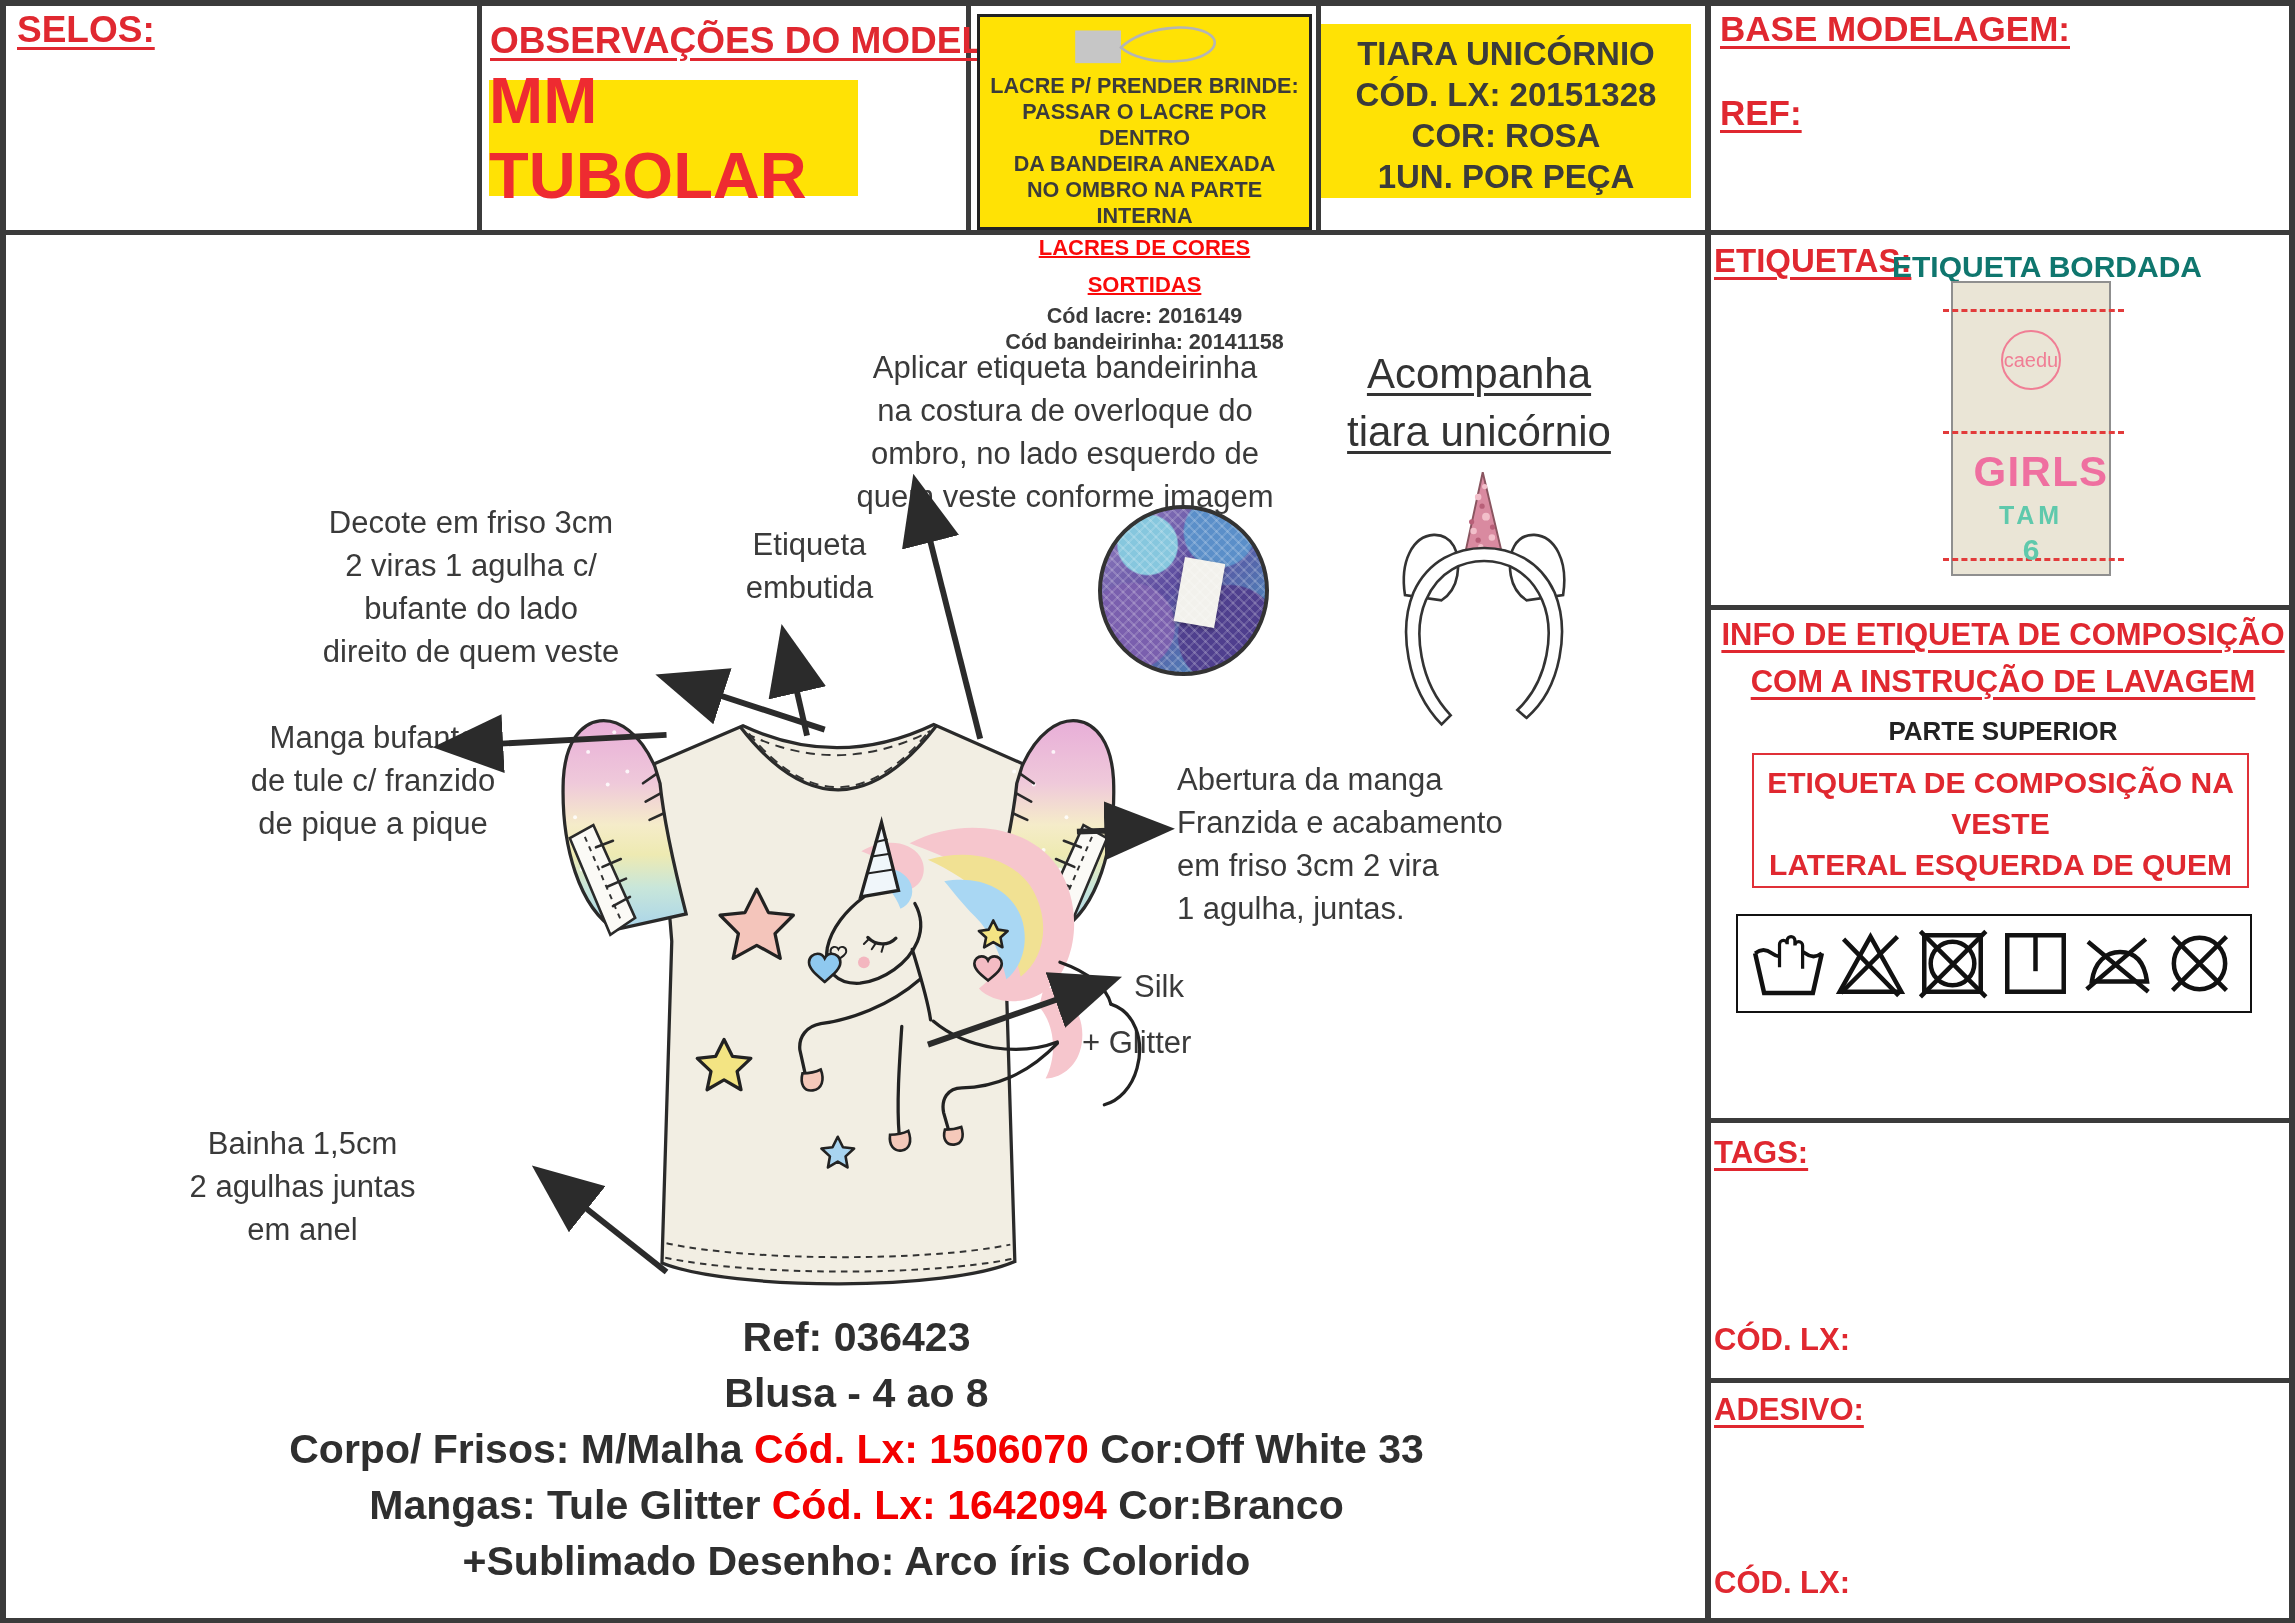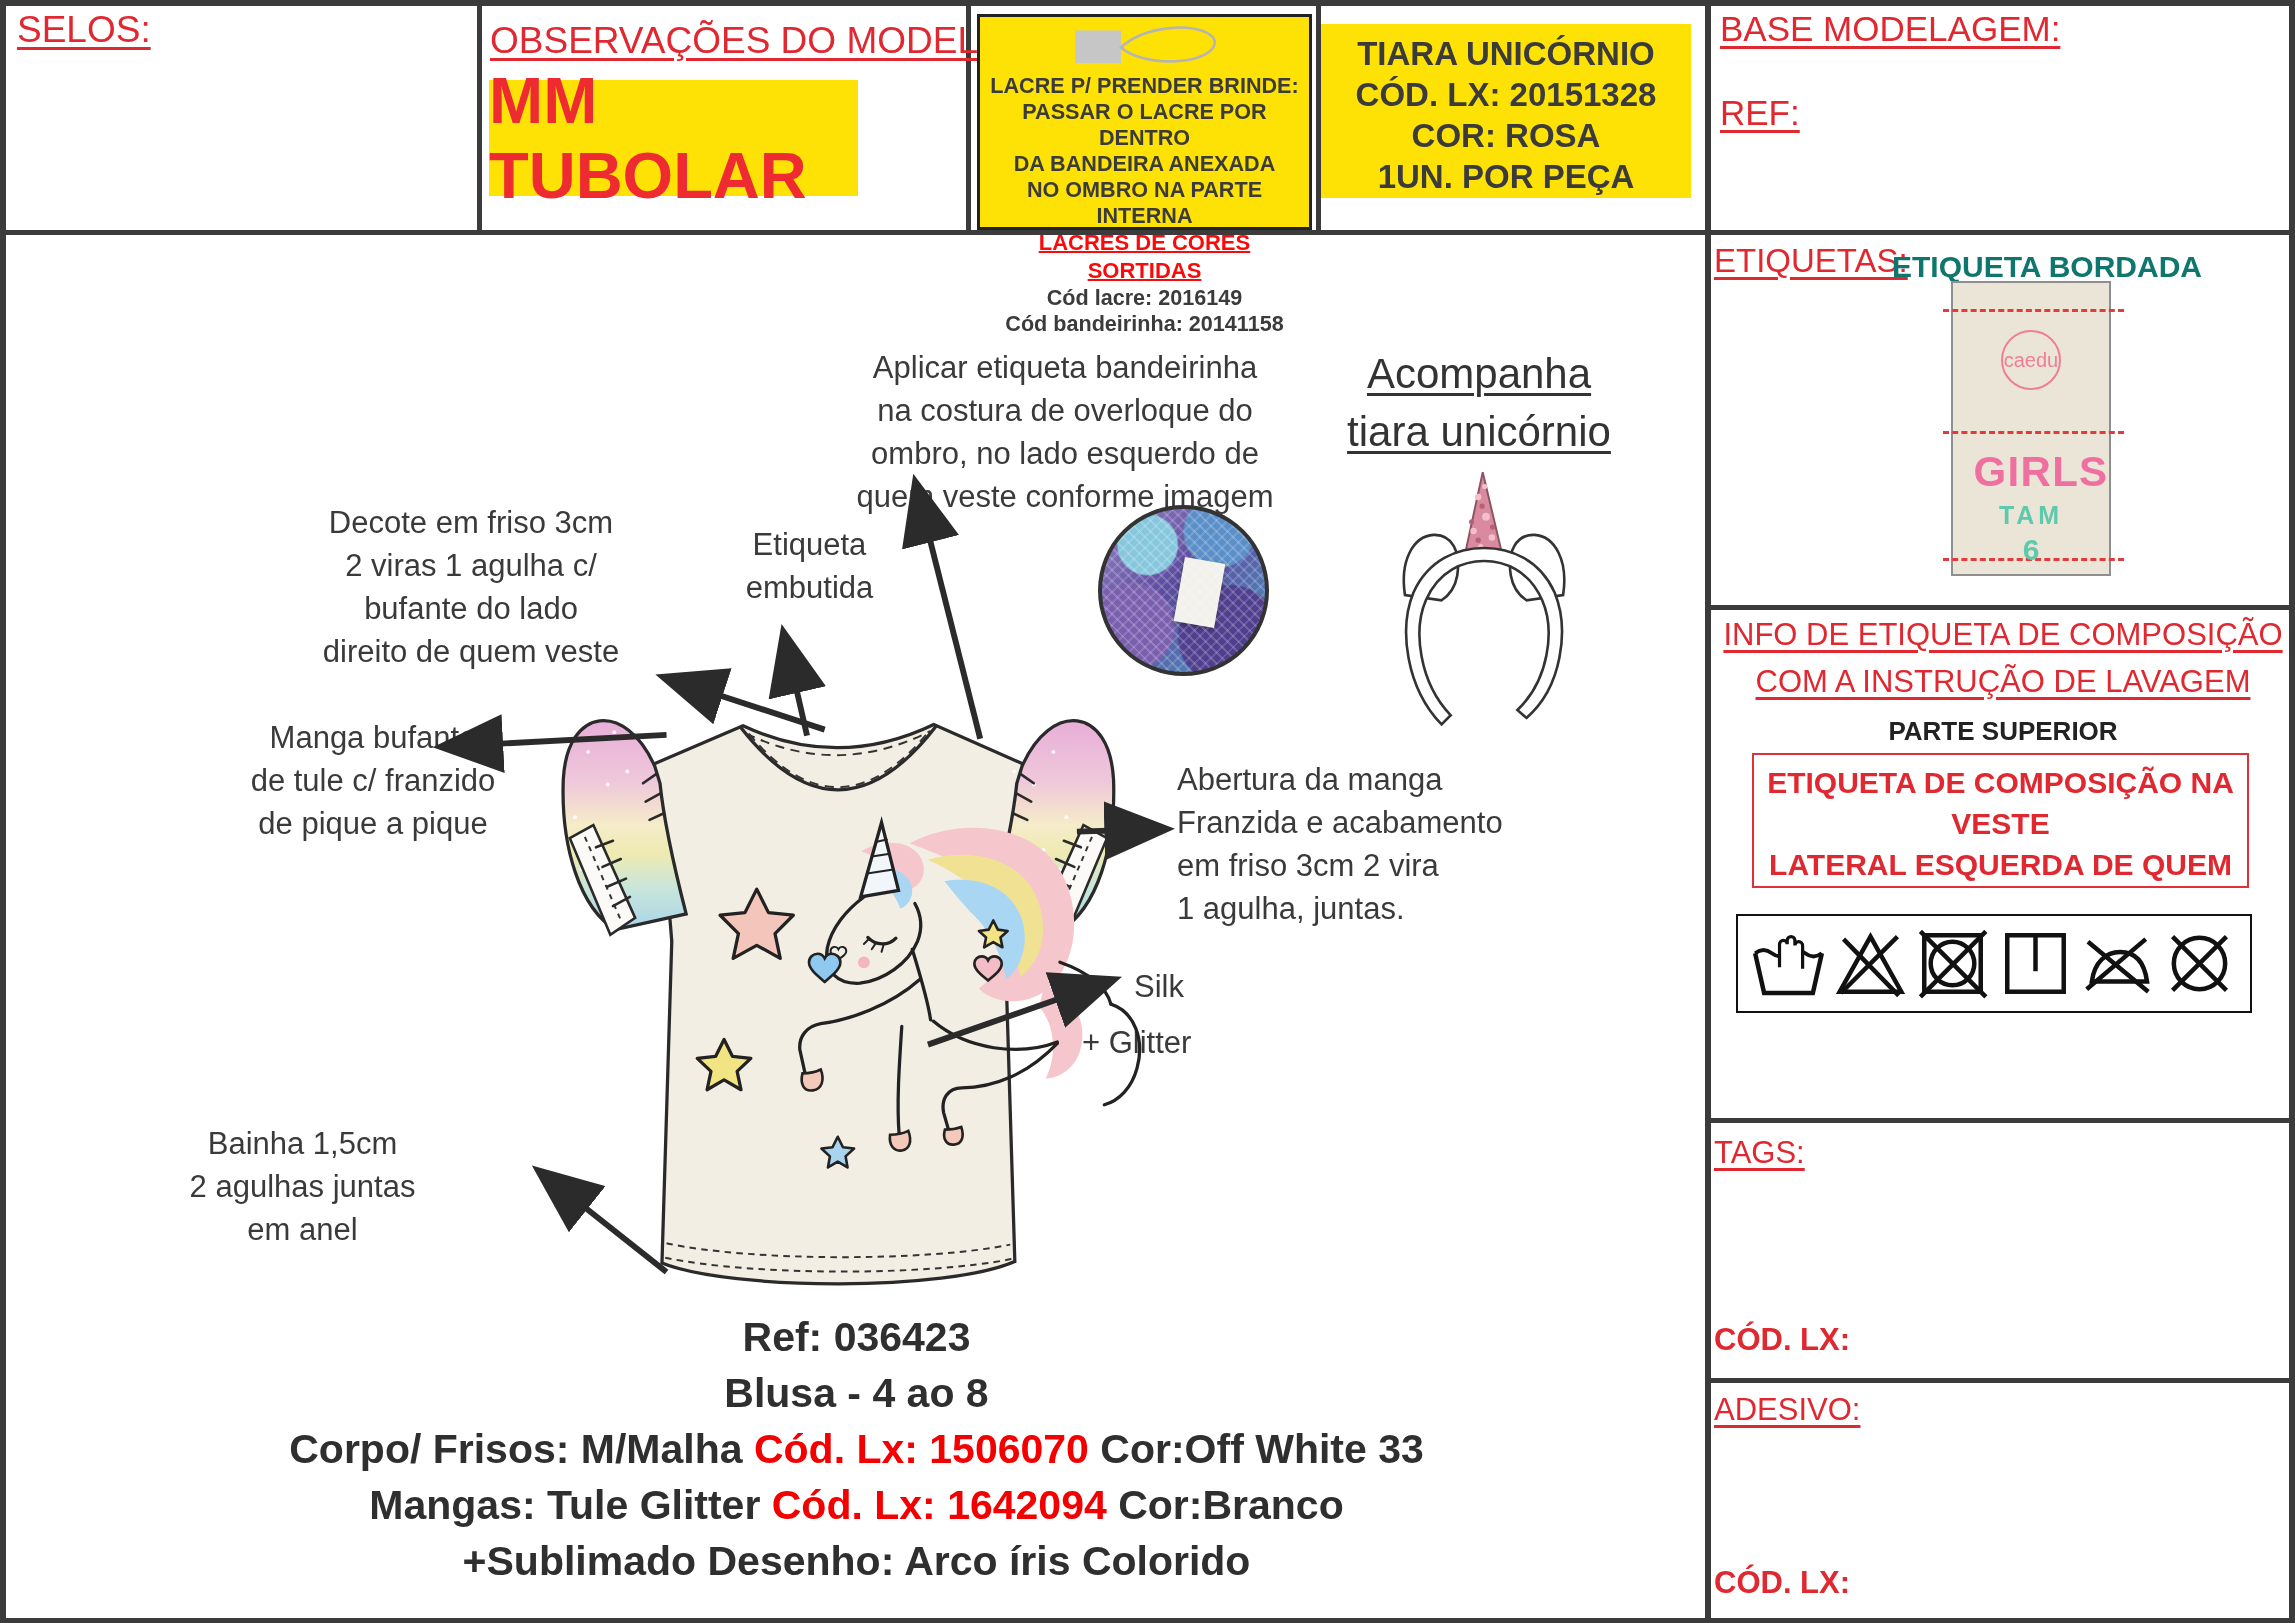--- a/index.html
+++ b/index.html
@@ -3,30 +3,30 @@
 <meta charset="utf-8">
 <style>
   html,body{margin:0;padding:0;background:#fff;}
   .sheet{position:relative;width:2295px;height:1624px;background:#fff;
          font-family:"Liberation Sans","DejaVu Sans",sans-serif;color:#3a3a3a;overflow:hidden;}
   .sheet *{box-sizing:border-box;}
   
   .gline{position:absolute;background:#3b3b3b;}
   .outer{position:absolute;inset:0;border:6.5px solid #3b3b3b;pointer-events:none;}
   
-  .rhead{position:absolute;color:#e02830;font-weight:normal;
+  .rhead{position:absolute;color:#e02830;font-weight:bold;
          text-decoration:underline;text-decoration-thickness:3.3px;text-underline-offset:4.6px;}
   .rplain{position:absolute;color:#e02830;font-weight:bold;}
   
   .ybox{position:absolute;background:#ffe205;}
   .mm{display:flex;align-items:center;justify-content:center;
       color:#ee2b31;font-weight:bold;font-size:65px;}
   .lacrebox{border:3.3px solid #222;text-align:center;padding-top:2.6px;}
   .lacrebox .ln{font-weight:bold;font-size:21.6px;line-height:26px;color:#3b3b3b;}
-  .lacrebox .warn{font-weight:bold;font-size:22px;line-height:28px;color:#fa0a0a;
+  .lacrebox .warn{font-weight:bold;font-size:22px;line-height:37px;color:#fa0a0a;
                   text-decoration:underline;text-decoration-thickness:2px;}
   .tiarabox{text-align:center;color:#3b3b3b;font-weight:bold;font-size:33px;line-height:41px;padding-top:9.2px;}
   
   .ann{position:absolute;text-align:center;font-size:31px;line-height:43px;color:#3a3a3a;}
   .ann.left{text-align:left;}
   .big-ann{position:absolute;text-align:center;font-size:42px;line-height:58px;color:#333;}
   .big-ann div{text-decoration:underline;text-decoration-thickness:2.6px;text-underline-offset:5.2px;}
   
   .blk{position:absolute;}
   .center-col{left:1710px;width:586px;text-align:center;}

